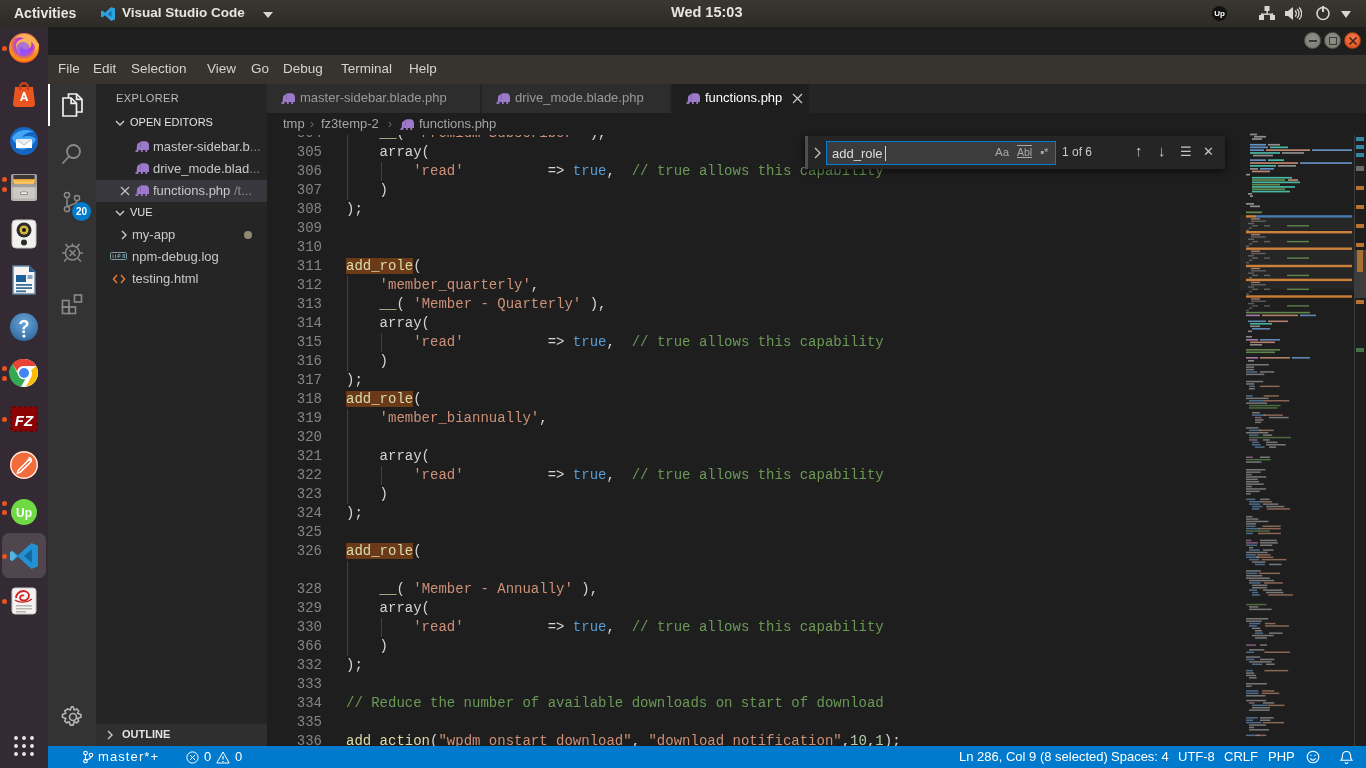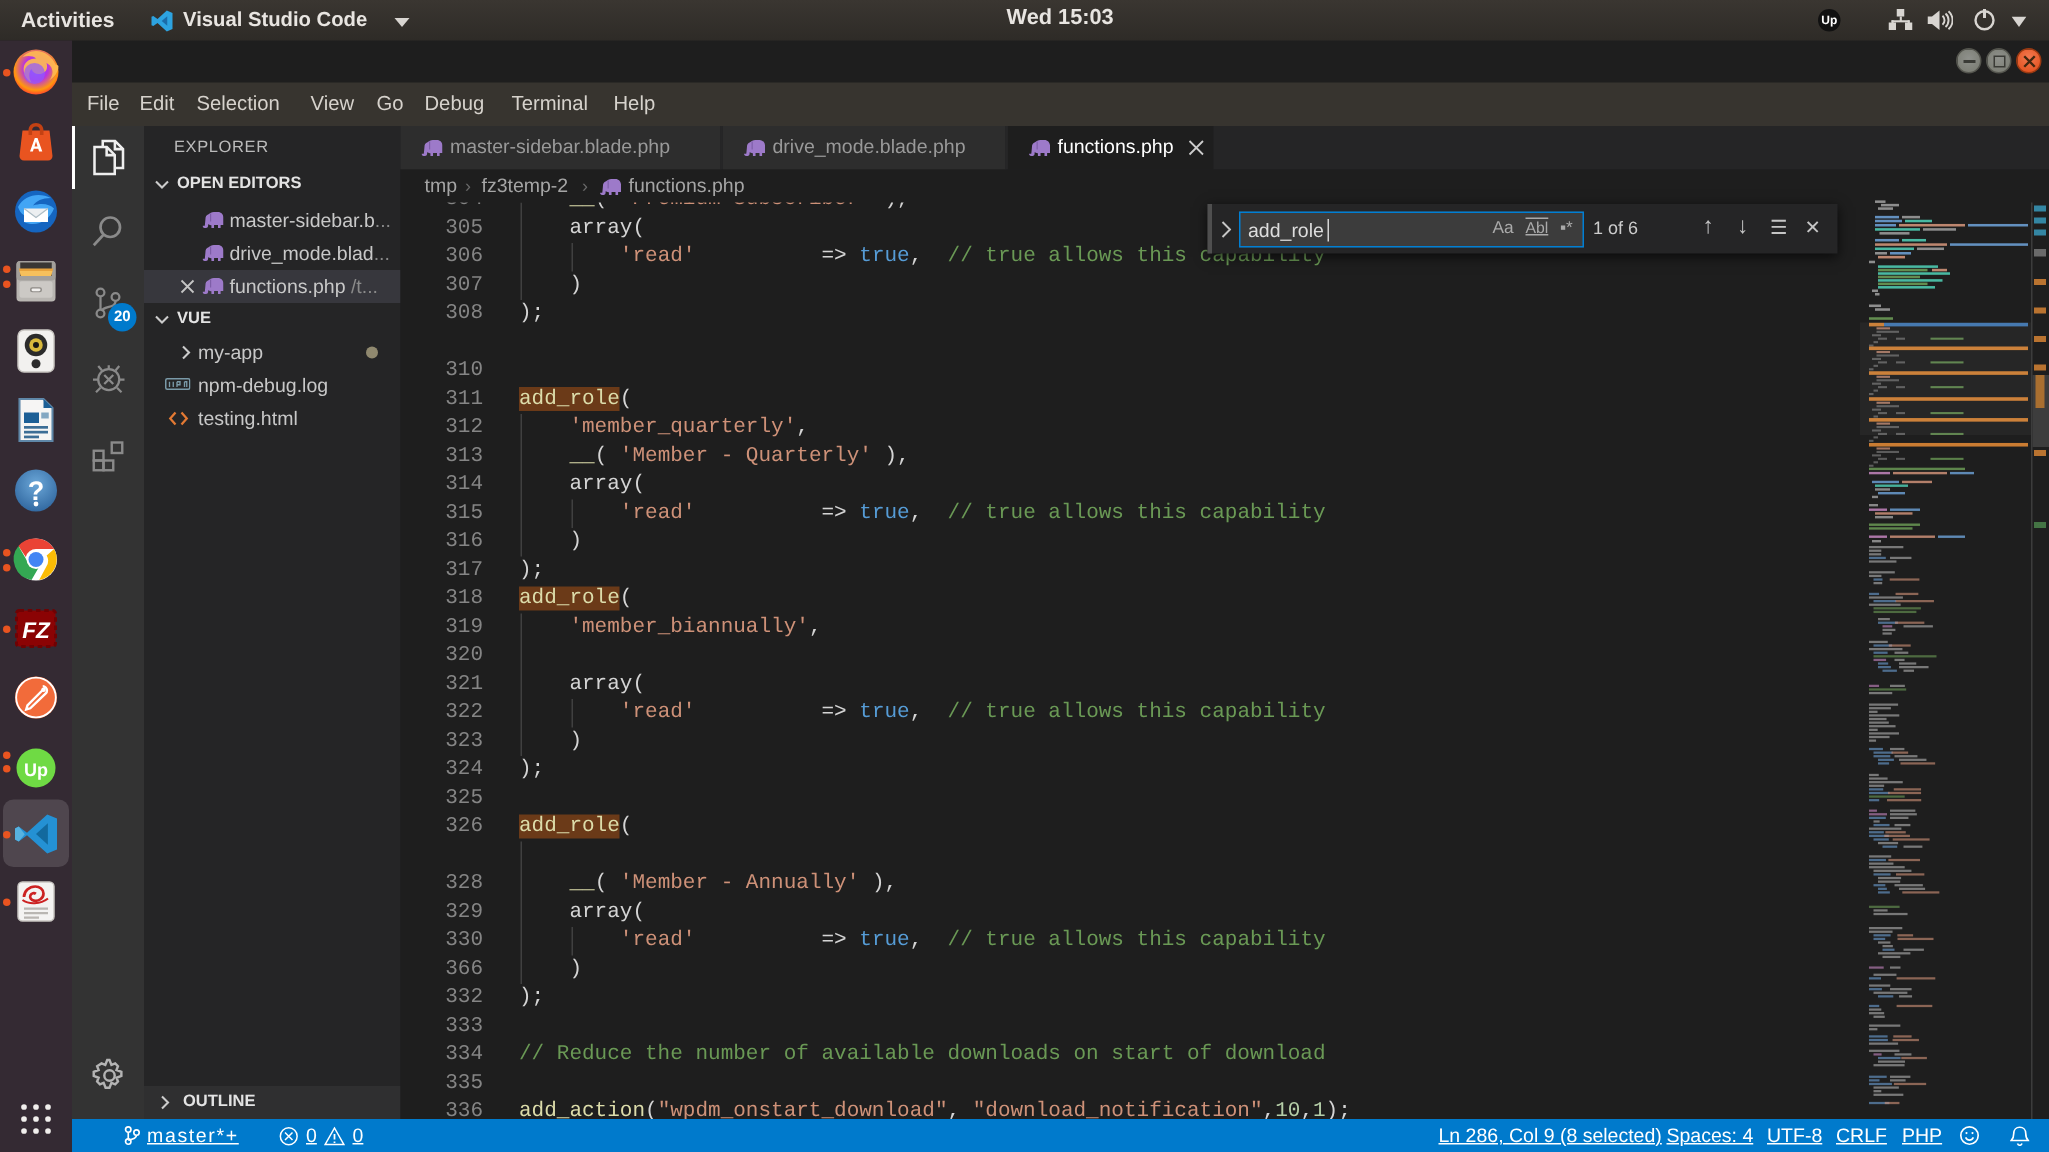--- a/index.html
+++ b/index.html
@@ -33,21 +33,21 @@
 #actbar { position:absolute; left:48px; top:84px; width:48px; height:662px; background:#333333; }
 #actbar svg { position:absolute; left:12px; }
 #actbar .ind { position:absolute; left:0; top:0; width:2px; height:42px; background:#ffffff; }
 #badge { position:absolute; left:24px; top:118px; width:19px; height:19px; border-radius:50%;
   background:#007acc; color:#fff; font-size:10px; font-weight:bold; text-align:center; line-height:19px; }
 
 
 #sidebar { position:absolute; left:96px; top:84px; width:171px; height:662px; background:#252526;
   color:#cccccc; }
 #sidebar .title { position:absolute; left:20px; top:8px; font-size:11px; color:#bbbbbb; letter-spacing:0.4px; }
-.sechdr { position:absolute; left:0; width:171px; height:22px; font-size:11px; font-weight:bold; color:#e3e3e3; }
+.sechdr { position:absolute; left:12px; width:171px; height:22px; font-size:11px; font-weight:normal; color:#e3e3e3; }
 .sechdr .chev { position:absolute; left:4px; top:3px; width:16px; height:16px; }
 .sechdr .lbl { position:absolute; left:22px; top:4px; }
 .row { position:absolute; left:0; width:171px; height:22px; font-size:13px; color:#c8c8c8; }
 .row .nm { position:absolute; top:3px; white-space:nowrap; }
 .row .dim { color:#8a8a8a; }
 #outline { position:absolute; left:0; top:640px; width:171px; height:22px; background:#2f2f30;
   font-size:11px; font-weight:bold; color:#e3e3e3; }
 
 
 #tabbar { position:absolute; left:267px; top:84px; width:1099px; height:29px; background:#252526; }
@@ -82,21 +82,21 @@
 #find .btn { position:absolute; top:6px; color:#c5c5c5; font-size:15px; }
 
 
 #ovr { position:absolute; left:1355px; top:135px; width:11px; height:611px; }
 #ovr .thumb { position:absolute; left:0; top:115px; width:11px; height:48px; background:#79797959; }
 .mark { position:absolute; }
 
 
 #status { position:absolute; left:48px; top:746px; width:1318px; height:22px; background:#007acc;
   color:#ffffff; font-size:13px; }
-#status span { position:absolute; top:3px; white-space:nowrap;text-decoration:underline; }
+#status span { position:absolute; top:3px; white-space:nowrap; }
 </style></head>
 <body>
 <div id="screen">
 
 <div id="topbar">
  <span class="act">Activities</span>
  <svg class="abs" style="left:100px;top:6px" width="16" height="16" viewBox="0 0 16 16">
    <path d="M11.2 1 5 6.7 2.2 4.6 1 5.2v5.6l1.2.6L5 9.3l6.2 5.7 3.8-1.6V2.6L11.2 1z" fill="#2da3e0"></path>
    <path d="M11.5 4.8 7.8 8l3.7 3.2V4.8z" fill="#1b6ca8"></path>
  </svg>
@@ -428,20 +428,21 @@
       <div class="guide" style="left:79.5px;top:426px;height:95px"></div>
       <div class="guide" style="left:113.5px;top:27px;height:19px"></div>
       <div class="guide" style="left:113.5px;top:198px;height:19px"></div>
       <div class="guide" style="left:113.5px;top:331px;height:19px"></div>
       <div class="guide" style="left:113.5px;top:483px;height:19px"></div>
       <div class="cl" style="top:-11px"><span class="num">304</span><span class="ct"><span style="color:#d4d4d4">&nbsp;&nbsp;&nbsp;&nbsp;</span><span style="color:#dcdcaa">__</span><span style="color:#d4d4d4">(&nbsp;</span><span style="color:#ce9178">'Premium&nbsp;Subscriber'</span><span style="color:#d4d4d4">&nbsp;),</span></span></div>
 <div class="cl" style="top:8px"><span class="num">305</span><span class="ct"><span style="color:#d4d4d4">&nbsp;&nbsp;&nbsp;&nbsp;array(</span></span></div>
 <div class="cl" style="top:27px"><span class="num">306</span><span class="ct"><span style="color:#d4d4d4">&nbsp;&nbsp;&nbsp;&nbsp;&nbsp;&nbsp;&nbsp;&nbsp;</span><span style="color:#ce9178">'read'</span><span style="color:#d4d4d4">&nbsp;&nbsp;&nbsp;&nbsp;&nbsp;&nbsp;&nbsp;&nbsp;&nbsp;&nbsp;=&gt;&nbsp;</span><span style="color:#569cd6">true</span><span style="color:#d4d4d4">,&nbsp;&nbsp;</span><span style="color:#6a9955">//&nbsp;true&nbsp;allows&nbsp;this&nbsp;capability</span></span></div>
 <div class="cl" style="top:46px"><span class="num">307</span><span class="ct"><span style="color:#d4d4d4">&nbsp;&nbsp;&nbsp;&nbsp;)</span></span></div>
 <div class="cl" style="top:65px"><span class="num">308</span><span class="ct"><span style="color:#d4d4d4">);</span></span></div>
+<div class="cl" style="top:84px"><span class="num">309</span><span class="ct"></span></div>
 <div class="cl" style="top:103px"><span class="num">310</span><span class="ct"></span></div>
 <div class="cl" style="top:122px"><span class="num">311</span><span class="ct"><span style="color:#dcdcaa;background:#6b3a18">add_role</span><span style="color:#d4d4d4">(</span></span></div>
 <div class="cl" style="top:141px"><span class="num">312</span><span class="ct"><span style="color:#d4d4d4">&nbsp;&nbsp;&nbsp;&nbsp;</span><span style="color:#ce9178">'member_quarterly'</span><span style="color:#d4d4d4">,</span></span></div>
 <div class="cl" style="top:160px"><span class="num">313</span><span class="ct"><span style="color:#d4d4d4">&nbsp;&nbsp;&nbsp;&nbsp;</span><span style="color:#dcdcaa">__</span><span style="color:#d4d4d4">(&nbsp;</span><span style="color:#ce9178">'Member&nbsp;-&nbsp;Quarterly'</span><span style="color:#d4d4d4">&nbsp;),</span></span></div>
 <div class="cl" style="top:179px"><span class="num">314</span><span class="ct"><span style="color:#d4d4d4">&nbsp;&nbsp;&nbsp;&nbsp;array(</span></span></div>
 <div class="cl" style="top:198px"><span class="num">315</span><span class="ct"><span style="color:#d4d4d4">&nbsp;&nbsp;&nbsp;&nbsp;&nbsp;&nbsp;&nbsp;&nbsp;</span><span style="color:#ce9178">'read'</span><span style="color:#d4d4d4">&nbsp;&nbsp;&nbsp;&nbsp;&nbsp;&nbsp;&nbsp;&nbsp;&nbsp;&nbsp;=&gt;&nbsp;</span><span style="color:#569cd6">true</span><span style="color:#d4d4d4">,&nbsp;&nbsp;</span><span style="color:#6a9955">//&nbsp;true&nbsp;allows&nbsp;this&nbsp;capability</span></span></div>
 <div class="cl" style="top:217px"><span class="num">316</span><span class="ct"><span style="color:#d4d4d4">&nbsp;&nbsp;&nbsp;&nbsp;)</span></span></div>
 <div class="cl" style="top:236px"><span class="num">317</span><span class="ct"><span style="color:#d4d4d4">);</span></span></div>
 <div class="cl" style="top:255px"><span class="num">318</span><span class="ct"><span style="color:#dcdcaa;background:#6b3a18">add_role</span><span style="color:#d4d4d4">(</span></span></div>
 <div class="cl" style="top:274px"><span class="num">319</span><span class="ct"><span style="color:#d4d4d4">&nbsp;&nbsp;&nbsp;&nbsp;</span><span style="color:#ce9178">'member_biannually'</span><span style="color:#d4d4d4">,</span></span></div>

